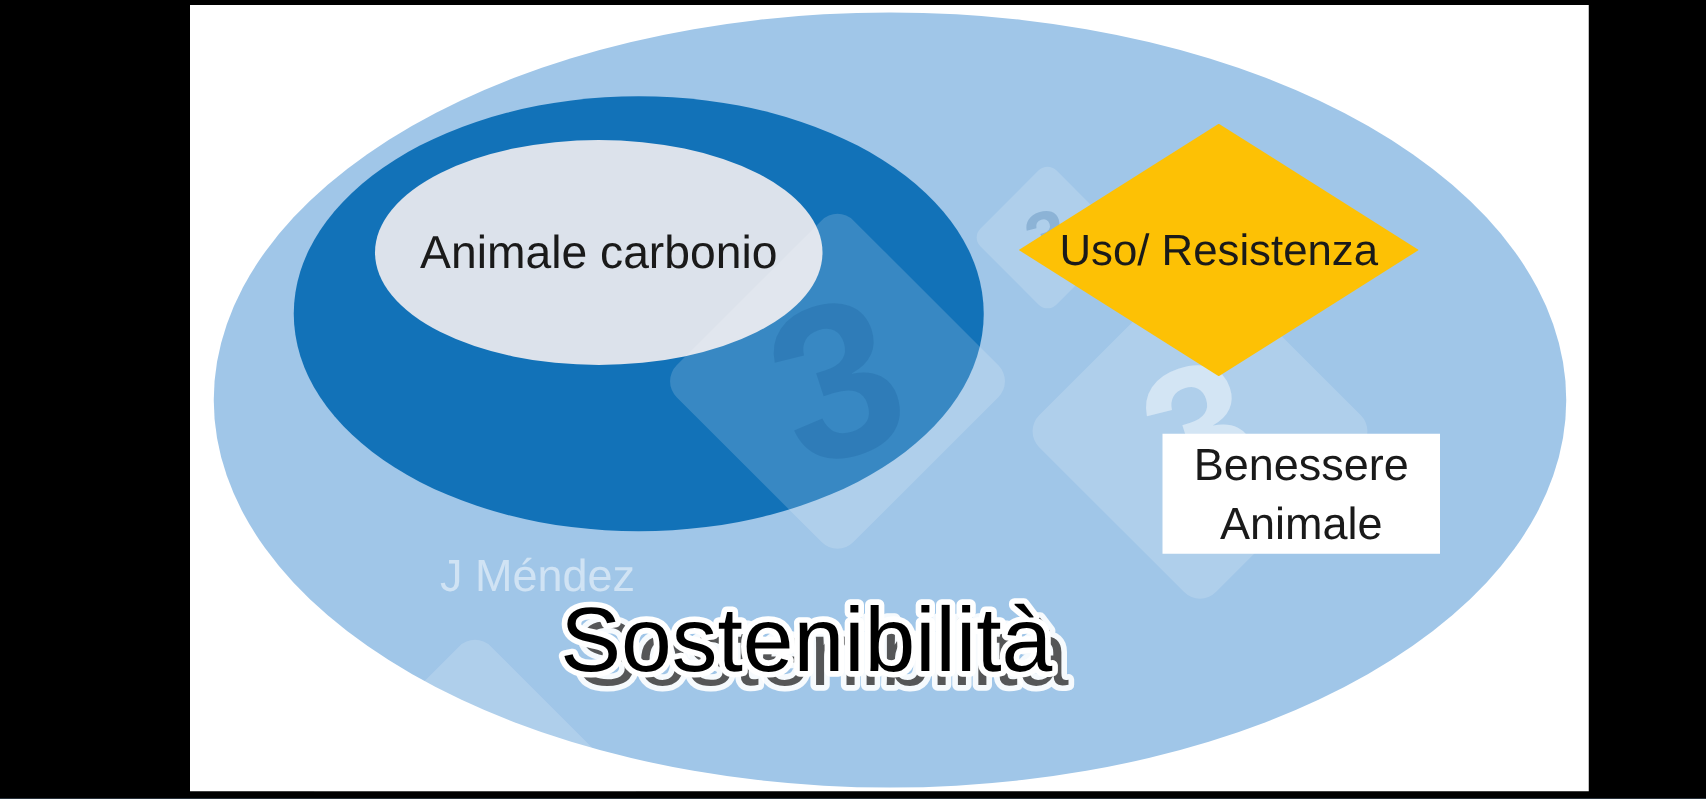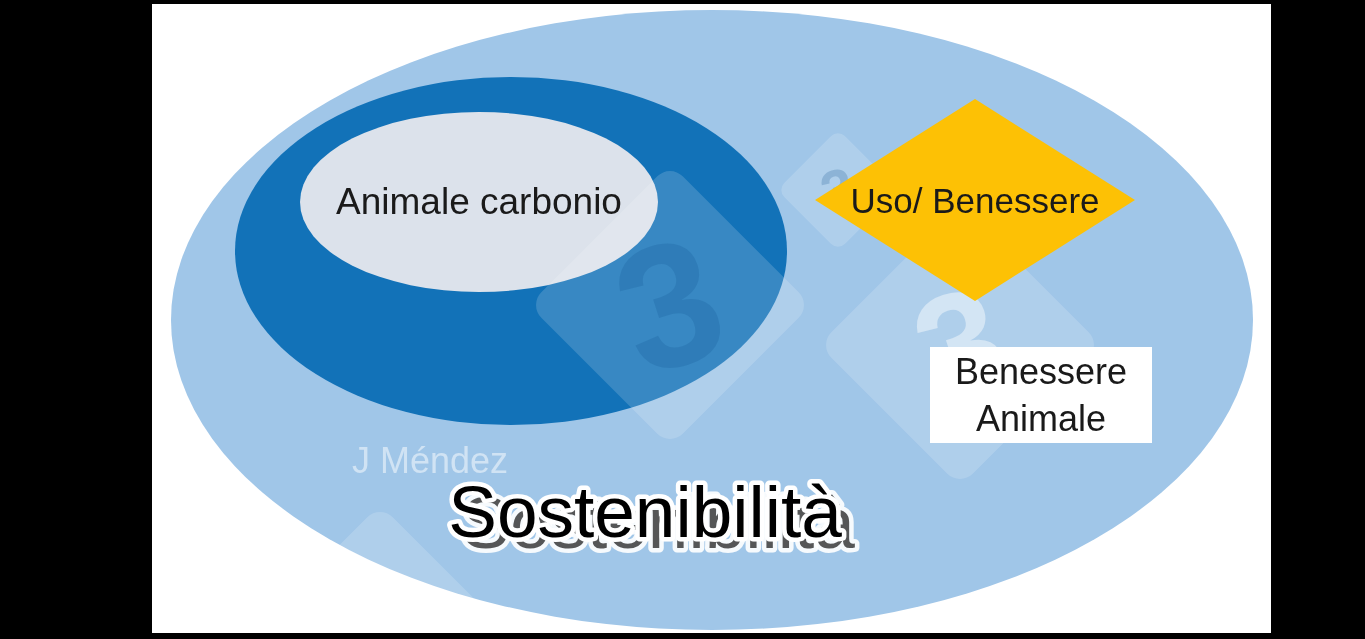--- a/index.html
+++ b/index.html
@@ -112,21 +112,21 @@
   <div class="wm-tile wm-tile-2">
     <span class="digit">3</span>
   </div>
   <div class="wm-tile wm-tile-3">
     <span class="digit">3</span>
   </div>
   <div class="wm-tile wm-tile-4"></div>
 
 
   <div class="diamond">
-    <div class="line">Uso/ Benessere</div>
+    <div class="line">Uso/ Resistenza</div>
   </div>
 
   <div class="welfare-box">
     <div class="line">Benessere</div>
     <div class="line">Animale</div>
   </div>
 
   <svg class="wordart-svg" width="1119" height="629" viewBox="0 0 1119 629">
     <text class="wordart-echo" x="506" y="544" text-anchor="middle">Sostenibilità</text>
     <text class="wordart-main" x="493" y="533" text-anchor="middle">Sostenibilità</text>

